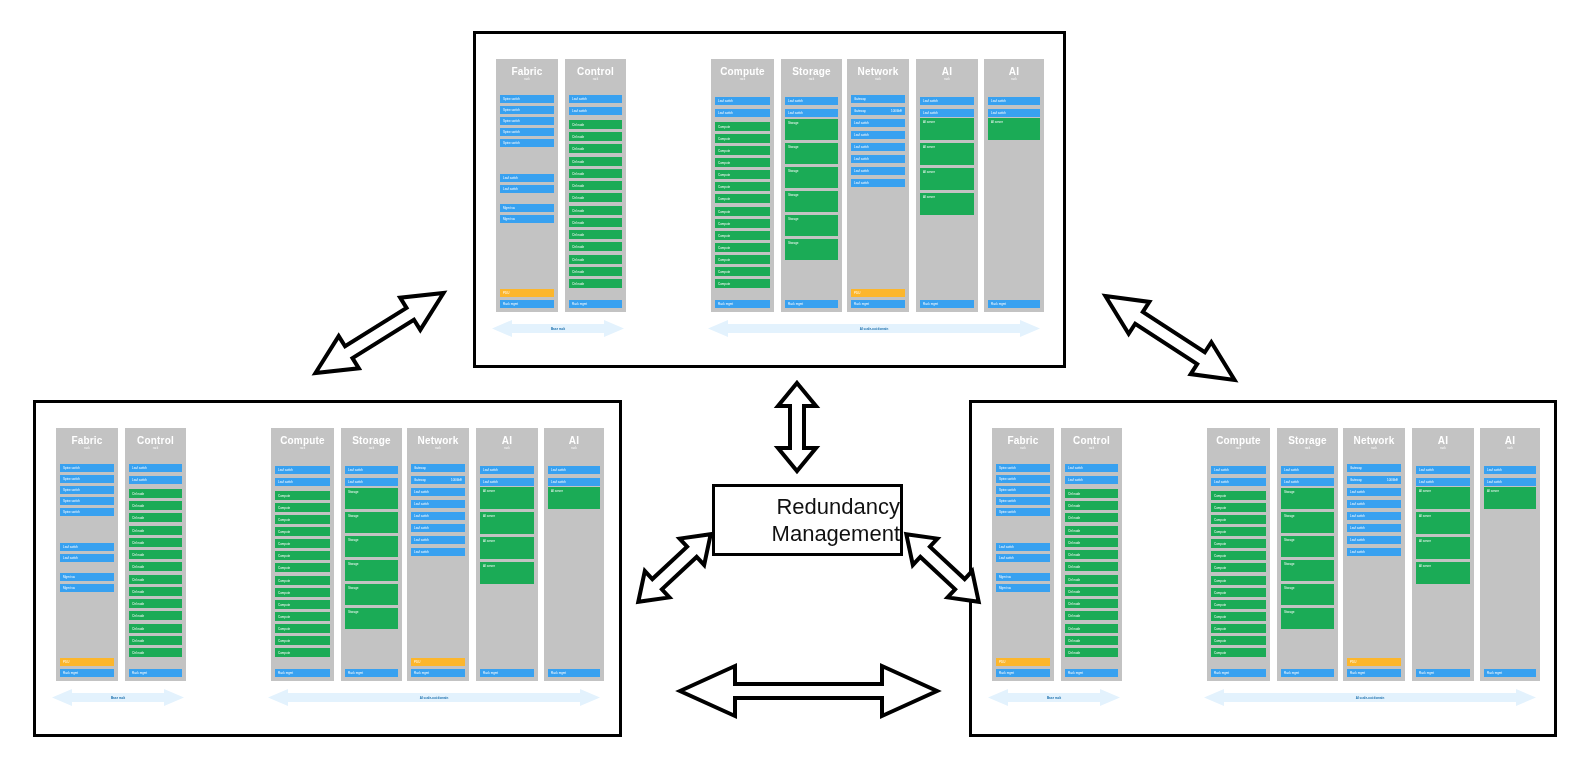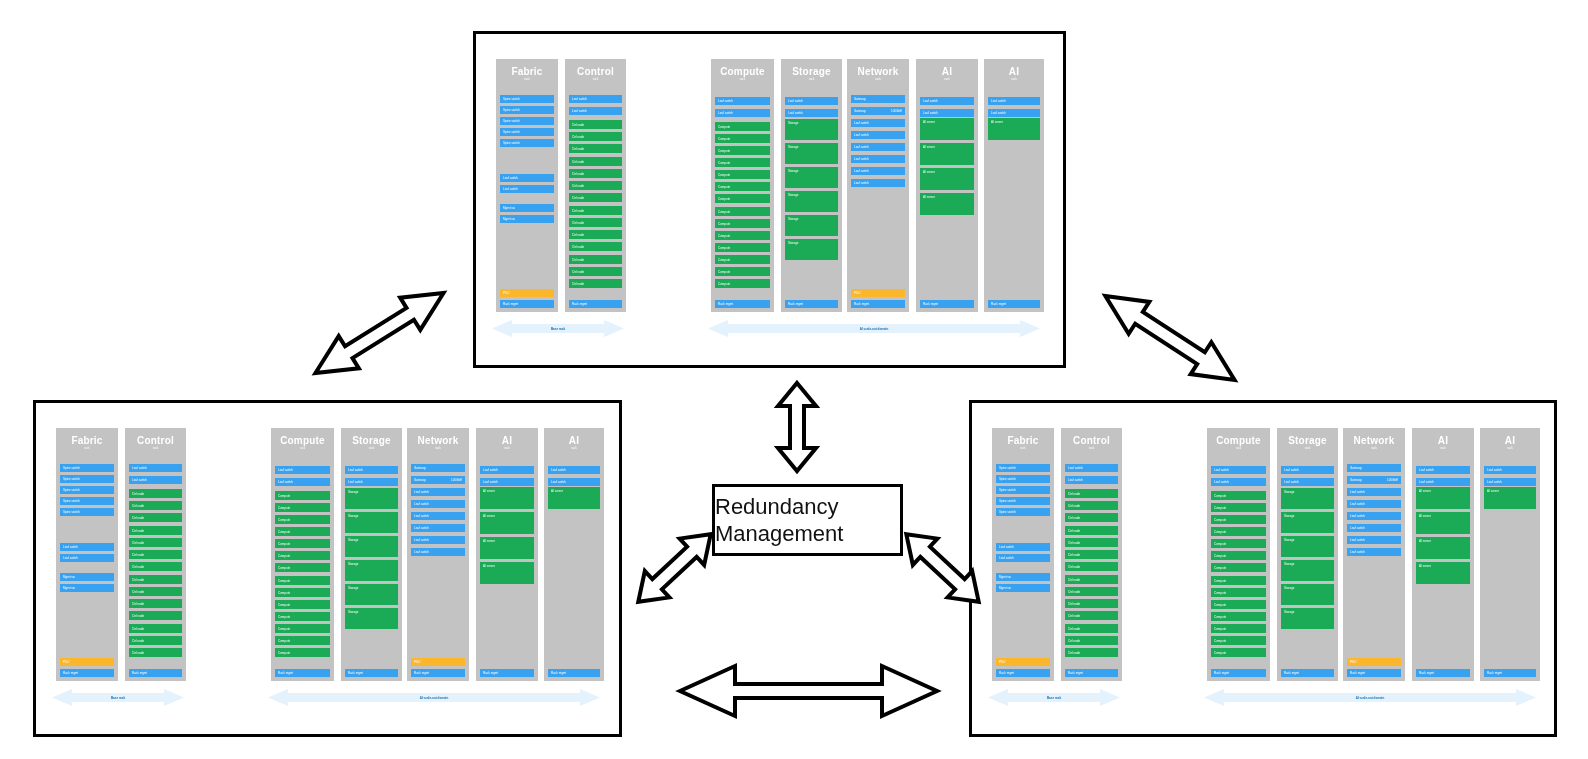--- a/index.html
+++ b/index.html
@@ -25,21 +25,21 @@
                font-size:6px;color:#fff;white-space:nowrap;line-height:1;}
   .pale-arrow{position:absolute;top:286px;height:17px;}
   .pale-arrow .lbl{position:absolute;left:0;right:0;top:50%;
                    transform:translateY(-50%) scale(.5);text-align:center;
                    font-size:6px;font-weight:bold;color:#1a6fad;
                    white-space:nowrap;line-height:1;}
   .outline-arrow{position:absolute;}
   .center-box{position:absolute;left:712px;top:484px;width:191px;height:72px;
               border:3px solid #000;background:#fff;box-sizing:border-box;
               display:flex;align-items:center;justify-content:center;}
-  .center-box span{font-size:22px;line-height:1.25;color:#111;text-align:left;}
+  .center-box span{font-size:22px;line-height:1.25;color:#111;text-align:right;}
   svg{display:block;}
 </style>
 </head>
 <body>
 
 <div class="canvas">
   <div class="pod" style="left:473px;top:31px;width:593px;height:337px">
       <div class="rack-col" style="left: 20px; width: 62px;">
         <div class="col-title">Fabric</div>
         <div class="col-sub">rack</div>

